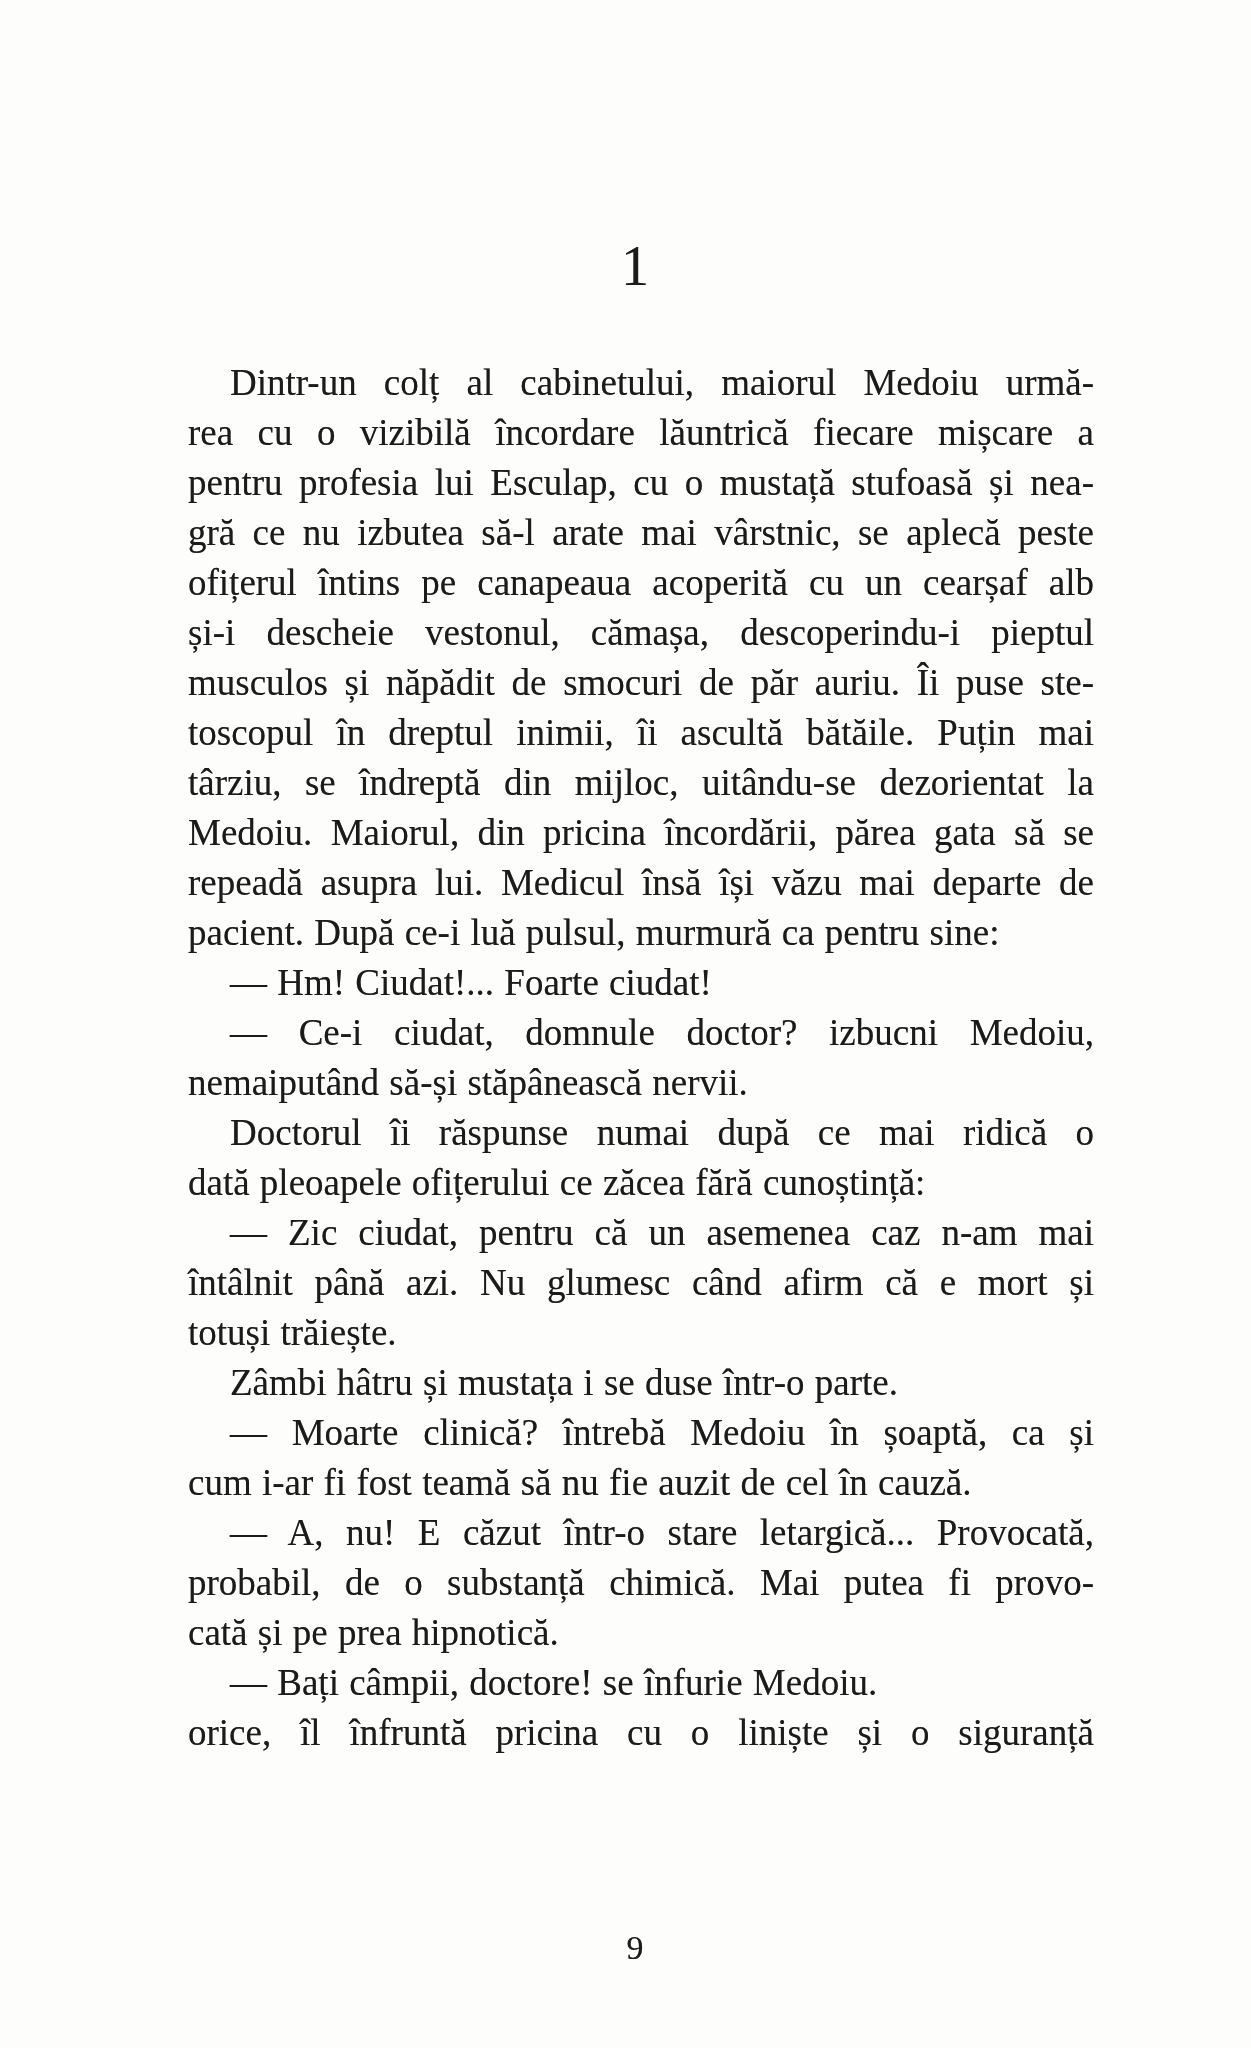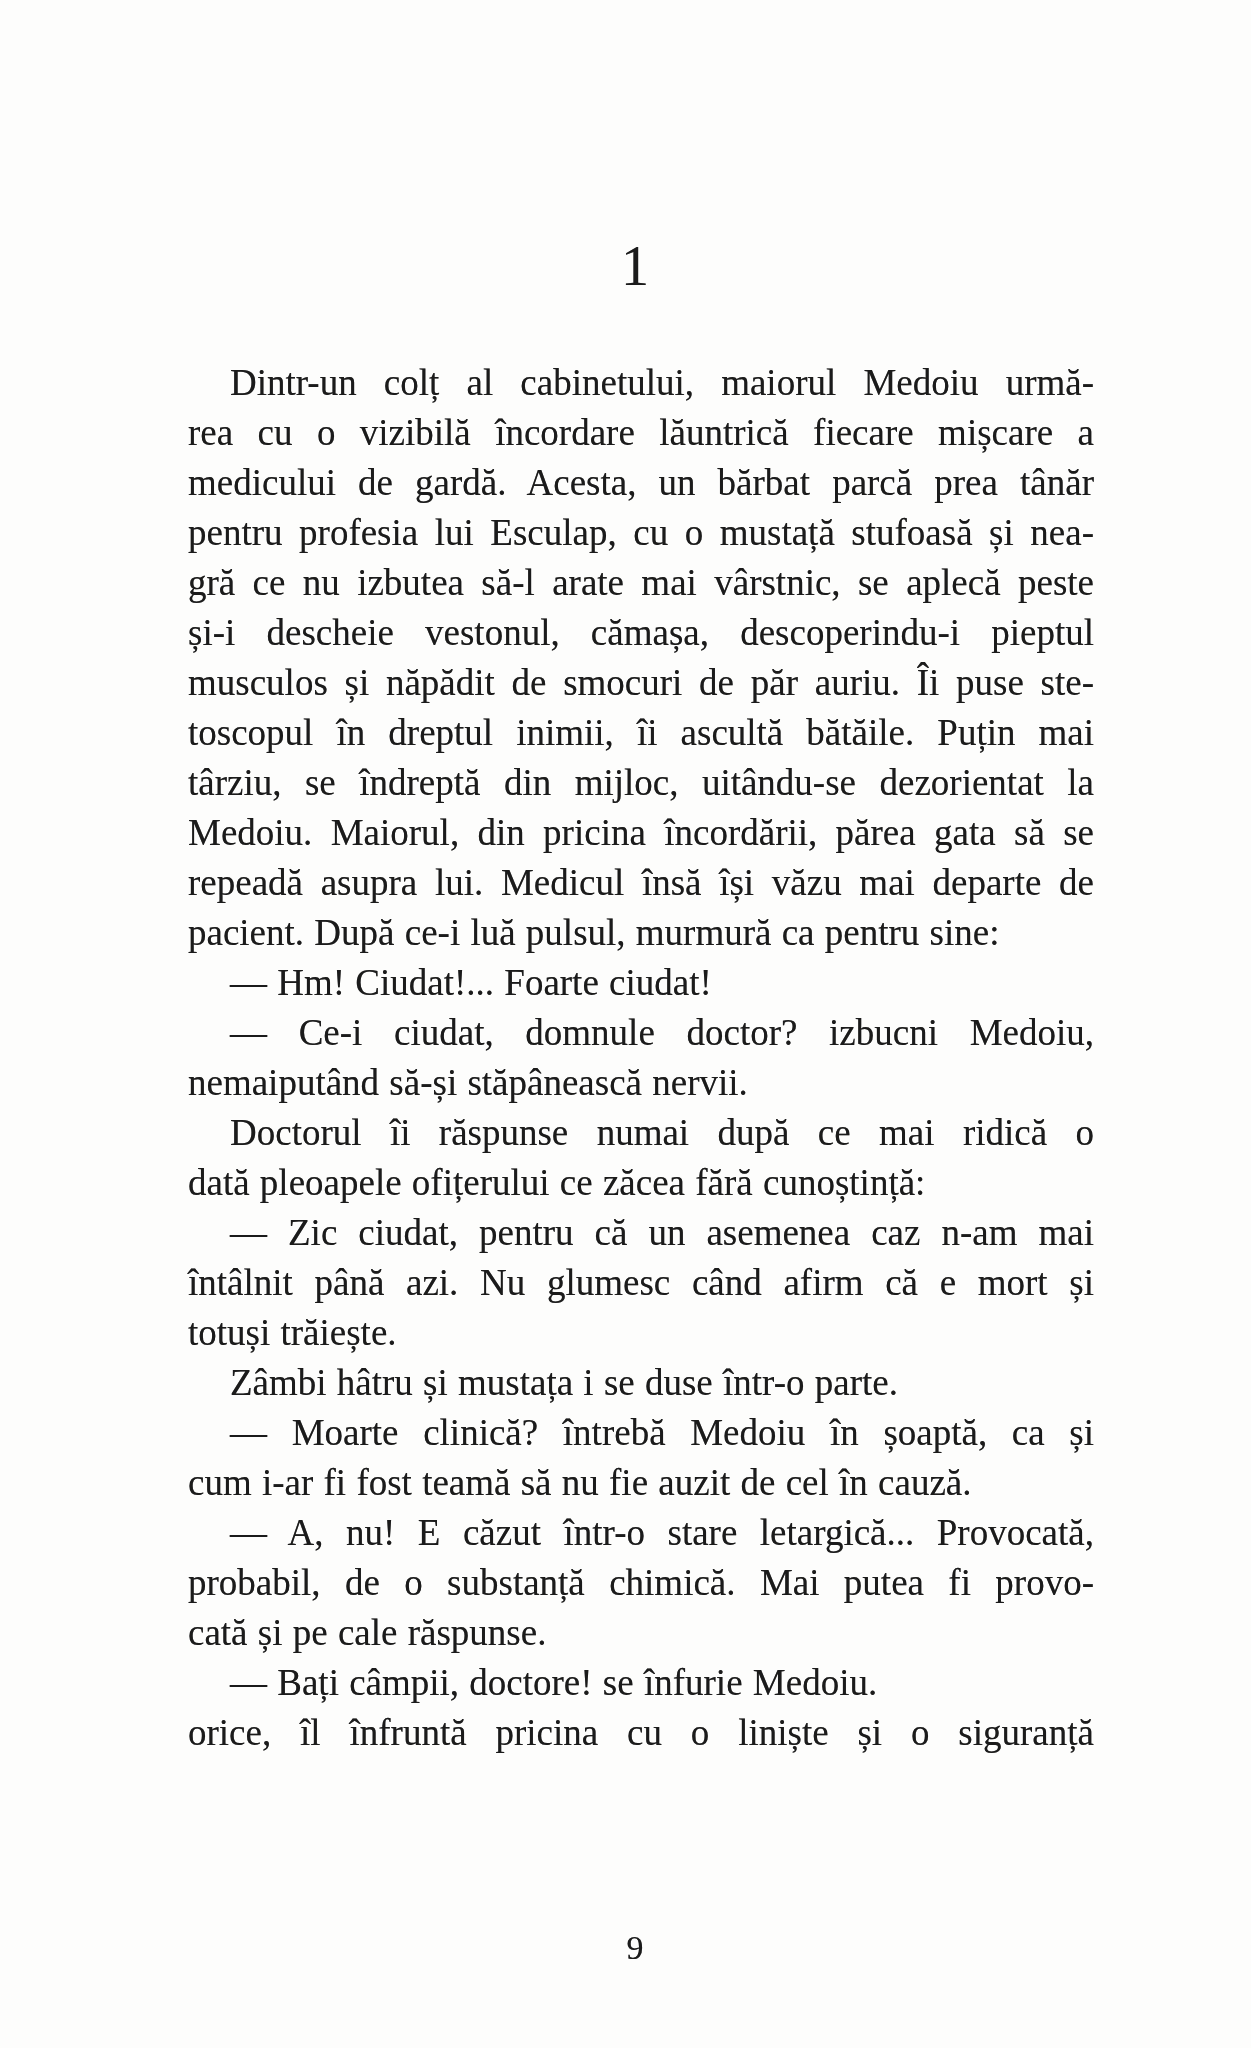--- a/index.html
+++ b/index.html
@@ -69,43 +69,43 @@
 </head>
 <body>
 
 <div class="book-page">
 
   <div class="chapter-number">1</div>
 
   <div class="text-block">
       <div class="line indent">Dintr-un colț al cabinetului, maiorul Medoiu urmă-</div>
       <div class="line">rea cu o vizibilă încordare lăuntrică fiecare mișcare a</div>
-      <div class="line">medicului de gardă. Acesta, un bărbat parcă prea tânăr</div>
       <div class="line">pentru profesia lui Esculap, cu o mustață stufoasă și nea-</div>
       <div class="line">gră ce nu izbutea să-l arate mai vârstnic, se aplecă peste</div>
+      <div class="line">ofițerul întins pe canapeaua acoperită cu un cearșaf alb</div>
       <div class="line">și-i descheie vestonul, cămașa, descoperindu-i pieptul</div>
       <div class="line">musculos și năpădit de smocuri de păr auriu. Îi puse ste-</div>
       <div class="line">toscopul în dreptul inimii, îi ascultă bătăile. Puțin mai</div>
       <div class="line">târziu, se îndreptă din mijloc, uitându-se dezorientat la</div>
       <div class="line">Medoiu. Maiorul, din pricina încordării, părea gata să se</div>
       <div class="line">repeadă asupra lui. Medicul însă își văzu mai departe de</div>
       <div class="line last">pacient. După ce-i luă pulsul, murmură ca pentru sine:</div>
       <div class="line indent last">— Hm! Ciudat!... Foarte ciudat!</div>
       <div class="line indent">— Ce-i ciudat, domnule doctor? izbucni Medoiu,</div>
       <div class="line last">nemaiputând să-și stăpânească nervii.</div>
       <div class="line indent">Doctorul îi răspunse numai după ce mai ridică o</div>
       <div class="line last">dată pleoapele ofițerului ce zăcea fără cunoștință:</div>
       <div class="line indent">— Zic ciudat, pentru că un asemenea caz n-am mai</div>
       <div class="line">întâlnit până azi. Nu glumesc când afirm că e mort și</div>
       <div class="line last">totuși trăiește.</div>
       <div class="line indent last">Zâmbi hâtru și mustața i se duse într-o parte.</div>
       <div class="line indent">— Moarte clinică? întrebă Medoiu în șoaptă, ca și</div>
       <div class="line last">cum i-ar fi fost teamă să nu fie auzit de cel în cauză.</div>
       <div class="line indent">— A, nu! E căzut într-o stare letargică... Provocată,</div>
       <div class="line">probabil, de o substanță chimică. Mai putea fi provo-</div>
-      <div class="line last">cată și pe cale răspunse.</div>
+      <div class="line last">cată și pe prea hipnotică.</div>
       <div class="line indent last">— Bați câmpii, doctore! se înfurie Medoiu.</div>
       <div class="line">orice, îl înfruntă pricina cu o liniște și o siguranță</div>
     </div>
 
   <div class="page-number">9</div>
 
 </div>
 
 </body></html>

